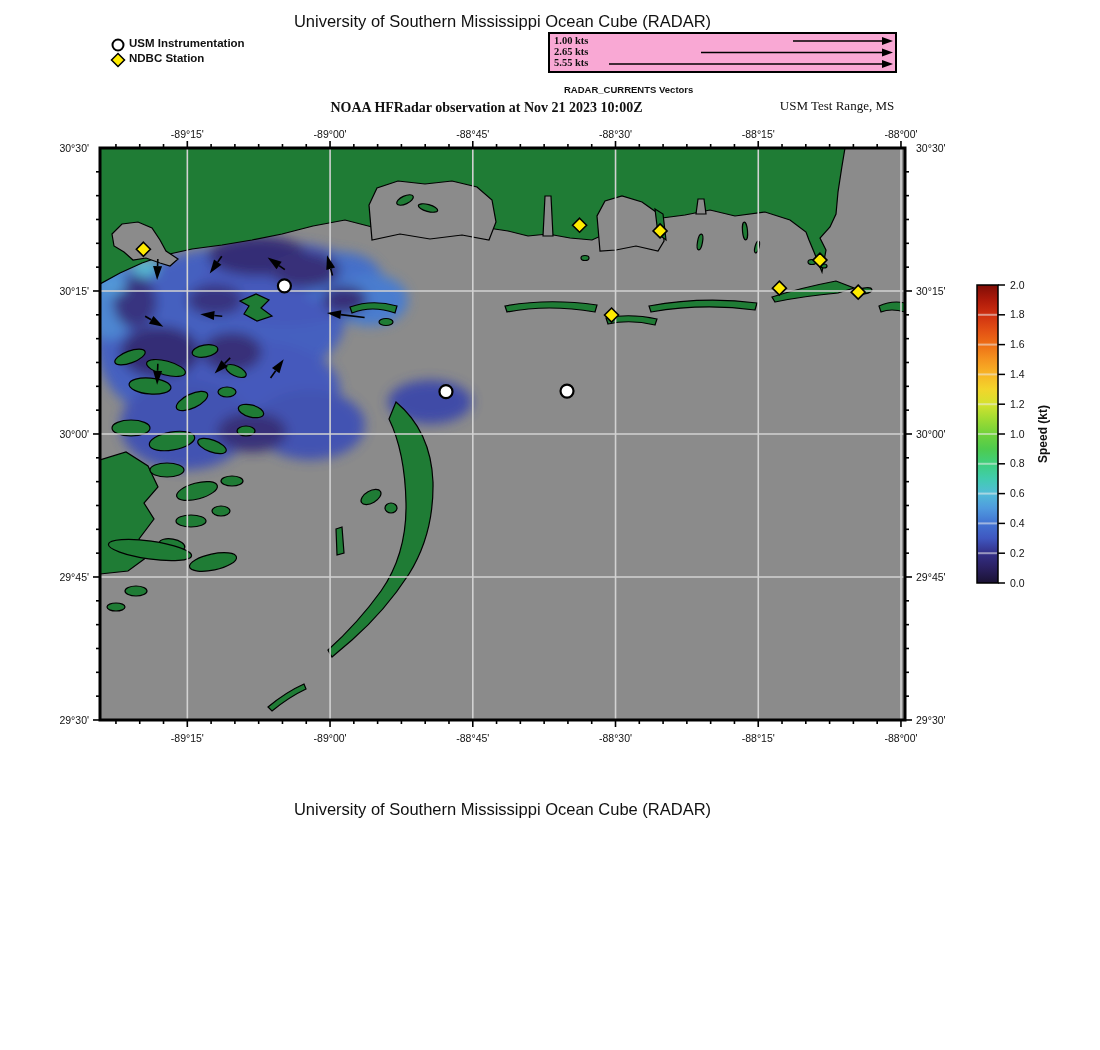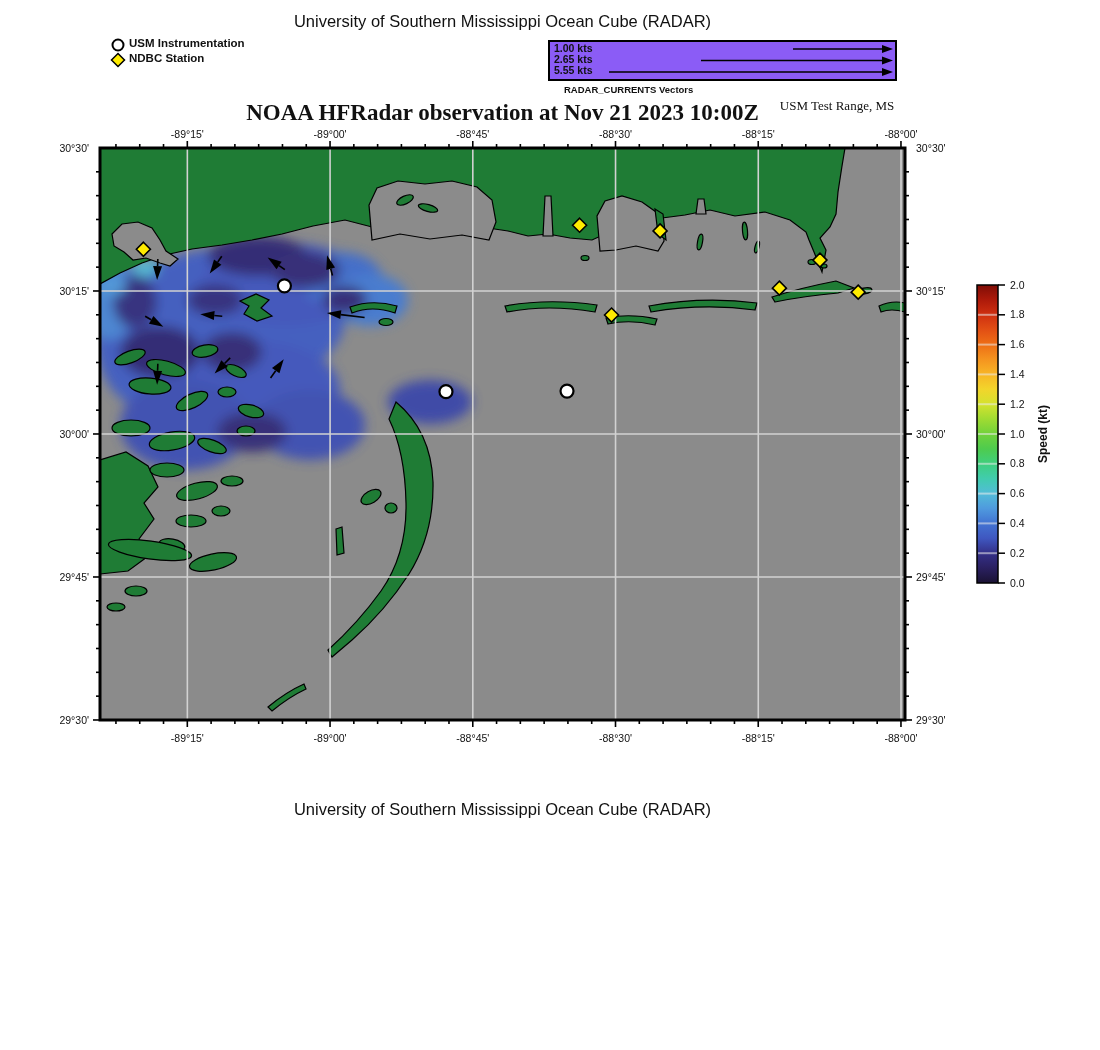--- a/index.html
+++ b/index.html
@@ -2,27 +2,27 @@
 <html><head>
 <meta charset="utf-8">
 <style>
   html,body{margin:0;padding:0;background:#ffffff;}
   #page{position:relative;width:1100px;height:1050px;background:#ffffff;overflow:hidden;
         font-family:"Liberation Sans",sans-serif;}
   #map-svg{position:absolute;left:0;top:0;}
   svg text{font-family:"Liberation Sans",sans-serif;fill:#111;}
   .abs{position:absolute;}
   .title{left:100px;width:805px;text-align:center;font-weight:normal;font-size:16.5px;color:#111;}
-  .subtitle{left:100px;width:805px;text-align:center;font-family:"Liberation Serif",serif;
-            font-weight:bold;font-size:23px;color:#111;}
+  .subtitle{left:84px;width:805px;text-align:center;font-family:"Liberation Serif",serif;
+            font-weight:bold;font-size:14px;color:#111;}
   .range-label{left:762px;width:150px;text-align:center;font-family:"Liberation Serif",serif;
                font-weight:normal;font-size:13px;color:#111;}
   .legend-row{left:110px;height:16px;display:flex;gap:3px;
               font-weight:bold;font-size:11.5px;color:#111;}
-  #vector-box{left:548px;top:40px;width:345px;height:37px;border:2.5px solid #000;background:#8b5cf6;}
+  #vector-box{left:548px;top:32px;width:345px;height:37px;border:2.5px solid #000;background:#f9a8d4;font-family:Liberation Serif, serif;}
   .kts-label{position:absolute;left:4px;font-weight:bold;font-size:10.5px;line-height:11px;color:#111;}
   #vector-caption{left:548px;top:84px;font-weight:bold;font-size:9.5px;color:#111;margin-left:16px;}
 </style>
 </head>
 <body>
 
 <div id="page">
 
   <svg id="map-svg" width="1100" height="1050" viewBox="0 0 1100 1050">
     <defs>

